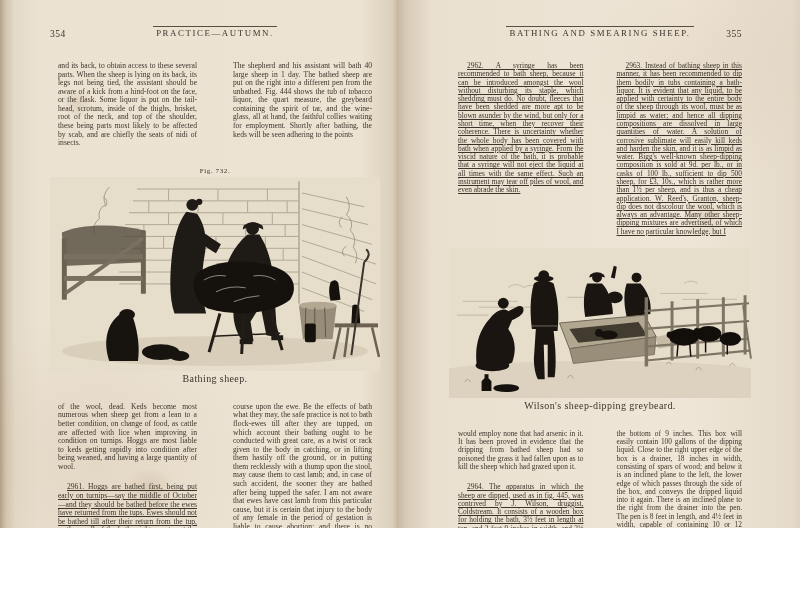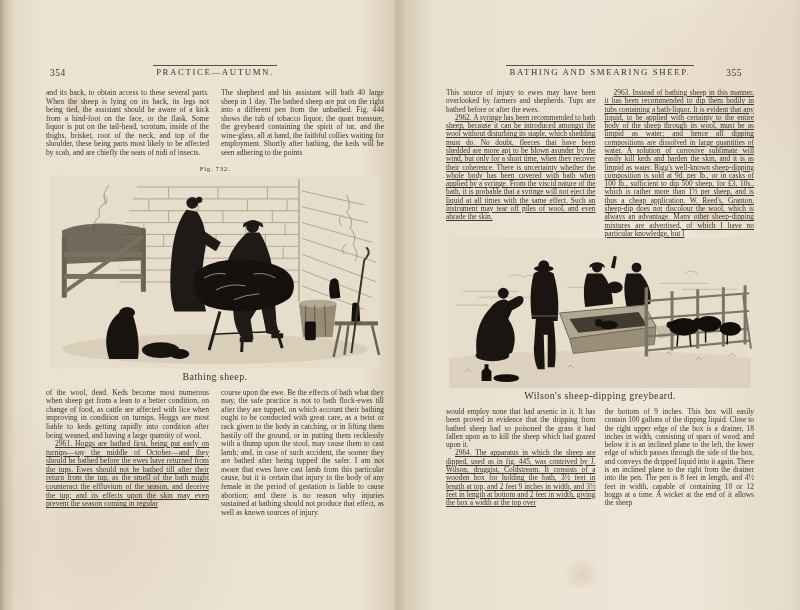--- a/index.html
+++ b/index.html
@@ -1,41 +1,41 @@
 <!DOCTYPE html>
 <html><head>
 <meta charset="utf-8">
 <style>
   html,body{margin:0;padding:0;}
   body{width:800px;height:610px;font-family:"Liberation Serif","DejaVu Serif",serif;}
   .spread{
-    position:relative;width:800px;height:610px;overflow:hidden;color:#3b352c;
+    position:relative;width:800px;height:528px;overflow:hidden;color:#3b352c;
     background:
       radial-gradient(circle at 12% 88%, rgba(160,120,80,.10), transparent 18%),
       radial-gradient(circle at 88% 12%, rgba(160,120,80,.08), transparent 15%),
       linear-gradient(to right,
         #b3a28b 0px, #d3c6b1 6px, #e4dac8 15px, #ebe2d2 40px,
         #ece3d3 45%, #dbcfba 49.1%, #c7b8a1 49.7%, #d7cab5 50.7%,
         #e9e0d0 54%, #efe6d7 86%, #e5dbca 99%, #ddd2c0 100%);
   }
   .stain{position:absolute;border-radius:50%;pointer-events:none;
     background:radial-gradient(circle, rgba(150,110,70,.16), transparent 70%);}
   .page{position:absolute;top:28px;}
   #pageL{left:46px;width:338px;}
   #pageR{left:446px;width:308px;}
   .pagehead{position:relative;height:15px;}
   .pagenum{position:absolute;top:1px;font-size:9.5px;letter-spacing:.5px;}
   #pageL .pagenum{left:4px;}
   #pageR .pagenum{right:12px;}
-  .runhead{text-align:center;font-size:8.8px;letter-spacing:1.6px;white-space:nowrap;margin-top:39px;}
+  .runhead{text-align:center;font-size:8.8px;letter-spacing:1.6px;white-space:nowrap;}
   .runhead span{border-top:1px solid #584f41;padding:1px 3px 0;}
   .cols{display:flex;gap:12px;margin-top:7px;text-align:justify;font-size:7.6px;line-height:1.13;}
   #pageR .cols{gap:9px;font-size:7.4px;line-height:1.12;}
   .col{flex:1;min-width:0;}
-  .col p{margin:0;}
+  .col p{margin:12px;}
   .col p.ind{text-indent:9px;text-decoration:underline;}
   .figblock{text-align:center;}
   .figlabel{font-size:7px;letter-spacing:.6px;margin:7px 0 2px;}
   .figcaption{font-size:10px;margin:2px 0 3px;letter-spacing:.4px;}
   .engraving{display:block;margin:0 auto;}
 </style>
 </head>
 <body>
 
 <div class="spread">
@@ -151,21 +151,20 @@
   </div>
 
   <div class="page" id="pageR">
     <div class="pagehead">
       <div class="pagenum">355</div>
       <div class="runhead"><span>BATHING AND SMEARING SHEEP.</span></div>
     </div>
 
     <div class="cols">
       <div class="col">
-        <p>This source of injury to ewes may have been overlooked by farmers and shepherds.  Tups are bathed before or after the ewes.</p>
         <p class="ind">2962. A syringe has been recommended to bath sheep, because it can be introduced amongst the wool without disturbing its staple, which shedding must do.  No doubt, fleeces that have been shedded are more apt to be blown asunder by the wind, but only for a short time, when they recover their coherence.  There is uncertainty whether the whole body has been covered with bath when applied by a syringe.  From the viscid nature of the bath, it is probable that a syringe will not eject the liquid at all times with the same effect.  Such an instrument may tear off piles of wool, and even abrade the skin.</p>
       </div>
       <div class="col">
         <p class="ind">2963. Instead of bathing sheep in this manner, it has been recommended to dip them bodily in tubs containing a bath-liquor.  It is evident that any liquid, to be applied with certainty to the entire body of the sheep through its wool, must be as limpid as water; and hence all dipping compositions are dissolved in large quantities of water.  A solution of corrosive sublimate will easily kill keds and harden the skin, and it is as limpid as water.  Bigg's well-known sheep-dipping composition is sold at 9d. per lb., or in casks of 100 lb., sufficient to dip 500 sheep, for £3, 10s., which is rather more than 1½ per sheep, and is thus a cheap application.  W. Reed's, Granton, sheep-dip does not discolour the wool, which is always an advantage.  Many other sheep-dipping mixtures are advertised, of which I have no particular knowledge, but I</p>
       </div>
     </div>
 
     <div class="figblock">
       <svg class="engraving" width="304" height="150" viewBox="0 0 306 152">
         <rect x="0" y="0" width="306" height="152" fill="#e6ddcb"></rect>

